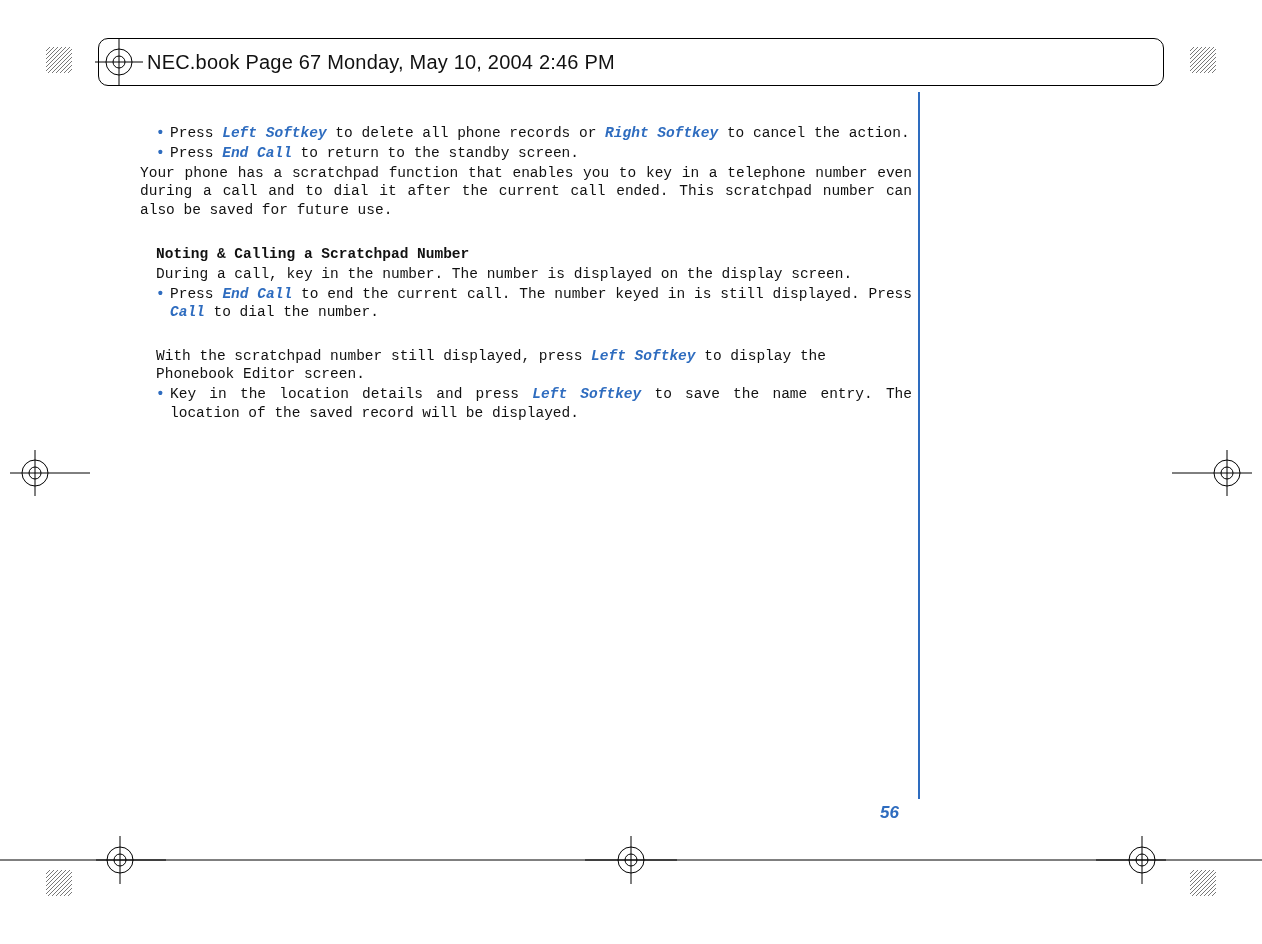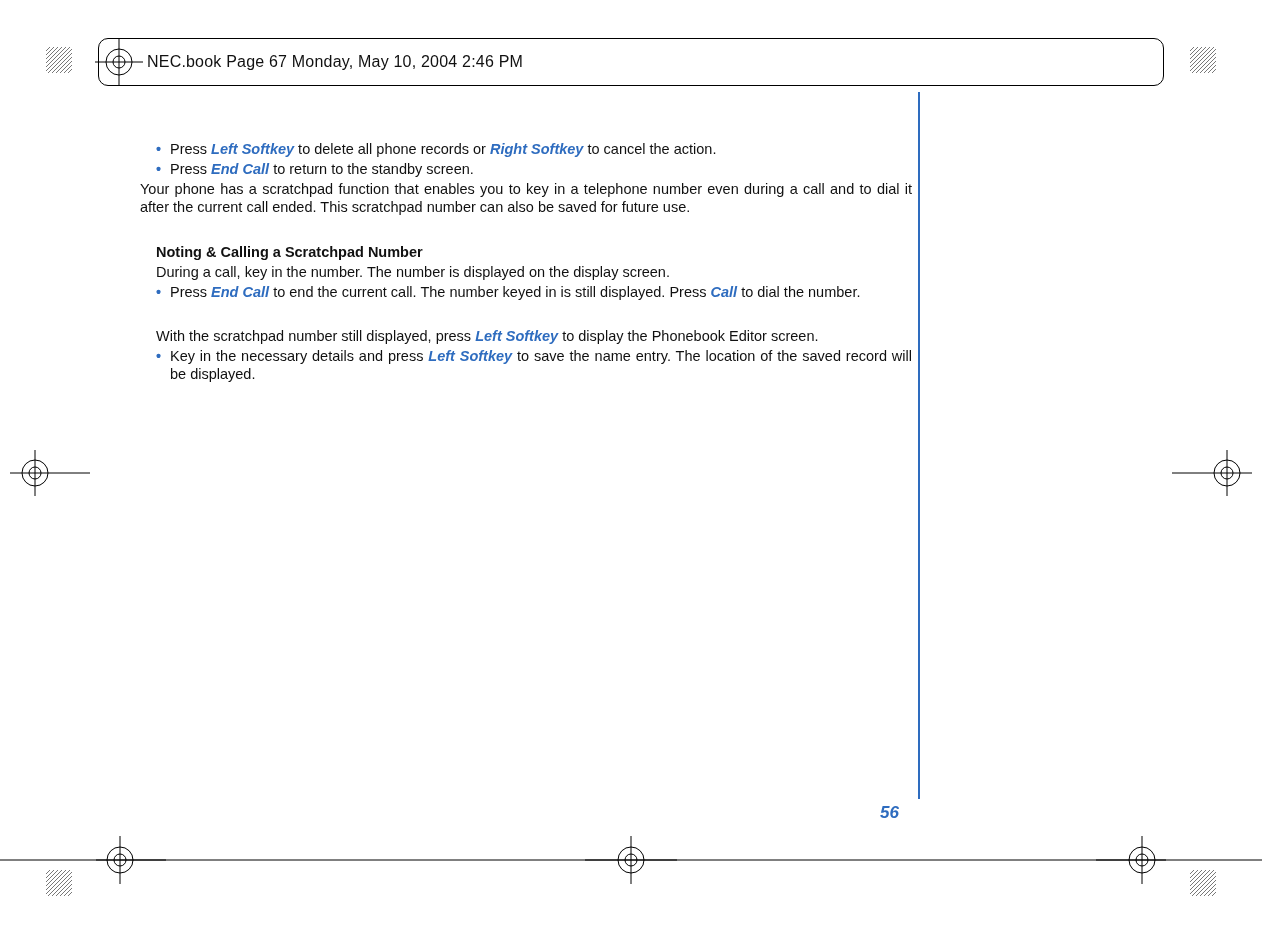--- a/index.html
+++ b/index.html
@@ -7,39 +7,39 @@
   
   .page-outer { position: absolute; left: 0; top: 0; width: 1262px; height: 944px; }
   
   
   .header-bar {
     position: absolute;
     left: 98px; top: 38px; width: 1066px; height: 48px;
     border: 1px solid #000; border-radius: 10px;
     display: flex; align-items: center;
   }
-  .header-text { font-size: 16px; color: #111; margin-left: 48px; letter-spacing: 0.2px; }
+  .header-text { font-size: 20px; color: #111; margin-left: 48px; letter-spacing: 0.2px; }
   .header-mark-holder { position: absolute; left: -10px; top: 50%; transform: translateY(-50%); }
   .header-mark-holder svg { display: block; }
   
   
   .reg { position: absolute; }
   .reg svg { display: block; }
   .hatched-sq { position: absolute; width: 26px; height: 26px; }
   
   
   .frame-right {
     position: absolute; left: 918px; top: 92px; width: 0; height: 707px;
     border-right: 2px solid #2e6cbf;
   }
   
   
   .content {
-    position: absolute; left: 140px; top: 140px; width: 772px;
-    font-size: 14.5px; color: #111; line-height: 1.25;
+    position: absolute; left: 140px; top: 124px; width: 772px;
+    font-size: 14.5px; color: #111; line-height: 1.25; font-family: Liberation Mono, monospace;
   }
   .bullet-list { list-style: none; padding-left: 16px; }
   .bullet-list li { position: relative; padding-left: 14px; margin-bottom: 2px; text-align: justify; }
   .bullet-list li::before { content: "•"; position: absolute; left: 0; top: 0; color: #2e6cbf; font-weight: bold; }
   .kw { color: #2e6cbf; font-weight: bold; font-style: italic; }
   
   .section-title { color: #2e6cbf; font-weight: bold; font-size: 17px; margin-top: 18px; margin-bottom: 4px; }
   .body-p { text-align: justify; margin-bottom: 6px; }
   
   .sub-block { padding-left: 16px; margin-top: 26px; }
@@ -163,21 +163,21 @@
         </li>
       </ul>
     </div>
 
     <div class="sub-block">
       <div class="sub-p">
         <span>With the scratchpad number still displayed, press </span><span class="kw">Left Softkey</span><span> to display the Phonebook Editor screen.</span>
       </div>
       <ul class="bullet-list" style="padding-left:0;">
         <li>
-          <span>Key in the necessary details and press </span><span class="kw">Left Softkey</span><span> to save the name entry. The location of the saved record will be displayed.</span>
+          <span>Key in the location details and press </span><span class="kw">Left Softkey</span><span> to save the name entry. The location of the saved record will be displayed.</span>
         </li>
       </ul>
     </div>
 
   </div>
 
   <div class="page-number">56</div>
 
 </div>
 

